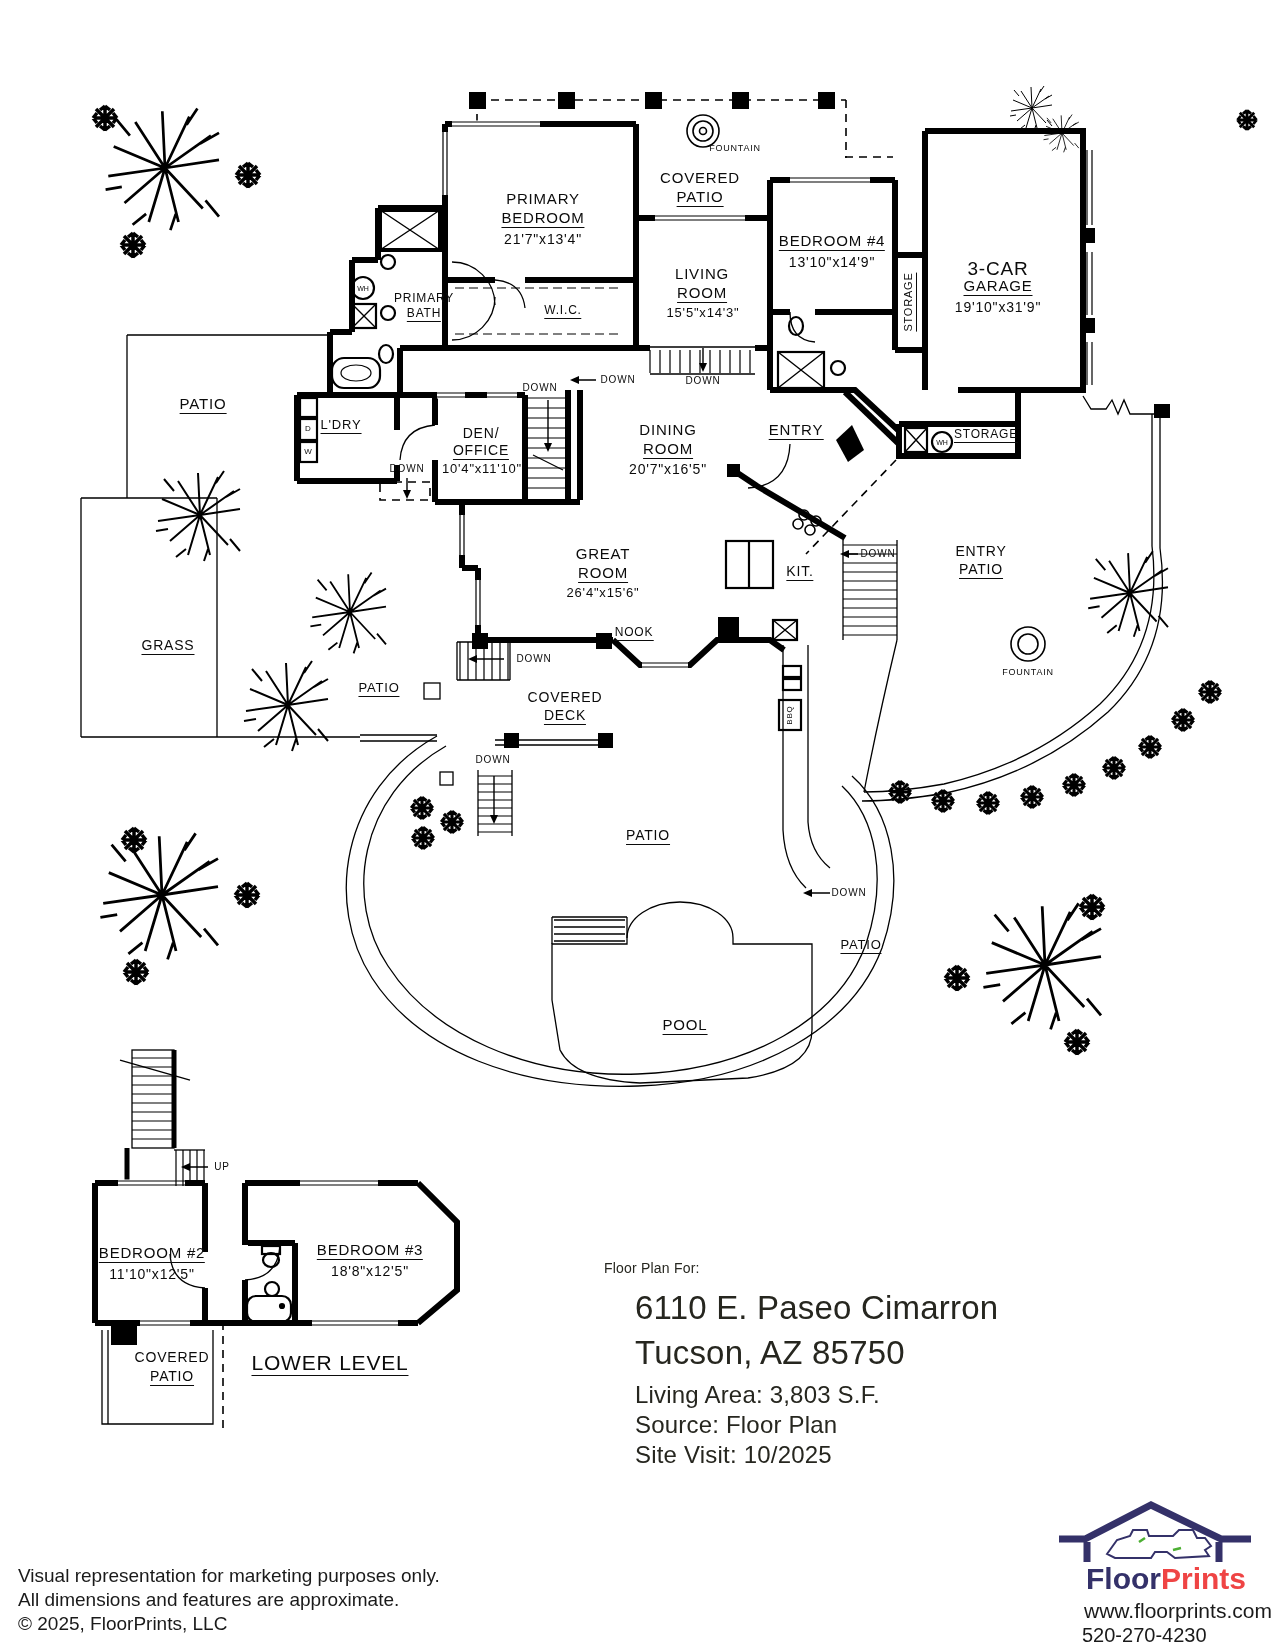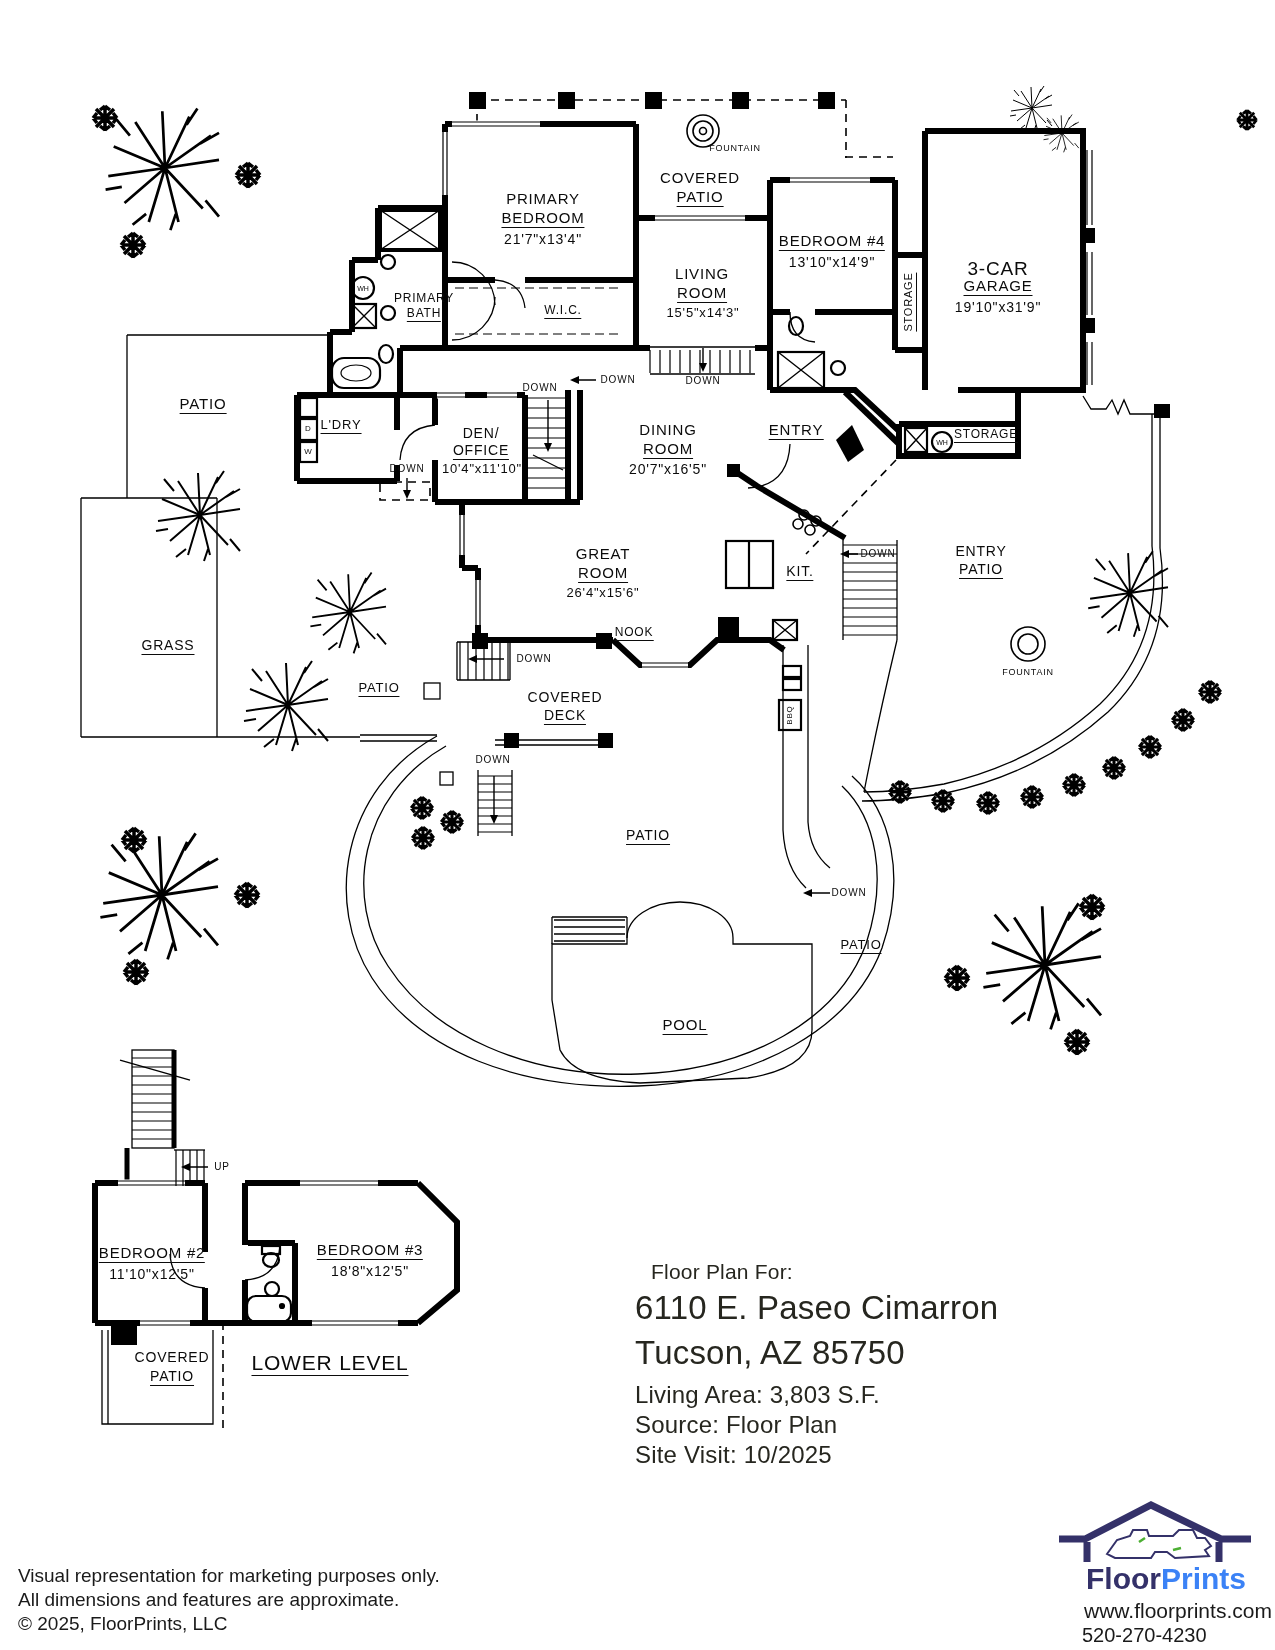--- a/index.html
+++ b/index.html
@@ -6,21 +6,21 @@
   .page{position:relative;width:1275px;height:1650px;background:#fff;font-family:"Liberation Sans",sans-serif;overflow:hidden;}
   svg.plan{position:absolute;left:0;top:0;}
   .lbl{position:absolute;transform:translateX(-50%);white-space:nowrap;color:#0b0b0b;letter-spacing:.8px;line-height:1;font-weight:400;}
   .u{border-bottom:1.6px solid #0b0b0b;padding-bottom:2px;}
   .rot{transform:translate(-50%,-50%) rotate(-90deg);}
   .ctr{transform:translate(-50%,-50%);}
   .tb{position:absolute;color:#26261f;letter-spacing:.2px;white-space:nowrap;line-height:1;}
   .wm{position:absolute;left:2px;top:1541px;font-family:"Liberation Serif",serif;font-size:56px;letter-spacing:2px;color:rgba(0,0,0,0.04);-webkit-text-stroke:1.3px #b4b4b4;white-space:nowrap;}
   .ft{position:absolute;color:#1a1a1a;white-space:nowrap;line-height:1;}
   .logo-floor{color:#343169;font-weight:600;}
-  .logo-prints{color:#3b82f6;font-weight:600;}
+  .logo-prints{color:#ef4444;font-weight:600;}
 </style>
 </head>
 <body>
 
 <div class="page">
 
 <svg class="plan" width="1275" height="1650" viewBox="0 0 1275 1650" aria-hidden="true">
   <defs>
     <g id="treeL" stroke="#000" stroke-width="2" fill="none">
       <path d="M0,0 L40,-6 M0,0 L34,-24 M0,0 L18,-38 M0,0 L-2,-42 M0,0 L-22,-34 M0,0 L-38,-16 M0,0 L-42,6 M0,0 L-30,26 M0,0 L-12,40 M0,0 L10,40 M0,0 L28,30 M26,-18 L40,-26 M-26,-24 L-36,-36 M-32,14 L-44,16 M8,34 L4,46 M30,24 L40,36 M16,-32 L24,-44 M-14,34 L-24,42"></path>
@@ -310,21 +310,21 @@
 
 <div class="lbl" style="left:222px;top:1162px;font-size:10px">UP</div>
 <div class="lbl u" style="left:152px;top:1245px;font-size:15px">BEDROOM #2</div>
 <div class="lbl" style="left:152px;top:1267px;font-size:14px">11'10"x12'5"</div>
 <div class="lbl u" style="left:370px;top:1242px;font-size:15px">BEDROOM #3</div>
 <div class="lbl" style="left:370px;top:1264px;font-size:14px">18'8"x12'5"</div>
 <div class="lbl" style="left:172px;top:1350px;font-size:14px">COVERED</div>
 <div class="lbl u" style="left:172px;top:1369px;font-size:14px">PATIO</div>
 <div class="lbl u" style="left:330px;top:1352px;font-size:21px">LOWER LEVEL</div>
 
-<div class="tb" style="left:651px;top:1261px;font-size:21px">Floor Plan For:</div>
+<div class="tb" style="left:604px;top:1261px;font-size:14px">Floor Plan For:</div>
 <div class="tb" style="left:635px;top:1291px;font-size:33px">6110 E. Paseo Cimarron</div>
 <div class="tb" style="left:635px;top:1336px;font-size:33px">Tucson, AZ  85750</div>
 <div class="tb" style="left:635px;top:1383px;font-size:24px">Living Area:  3,803 S.F.</div>
 <div class="tb" style="left:635px;top:1413px;font-size:24px">Source:  Floor Plan</div>
 <div class="tb" style="left:635px;top:1443px;font-size:24px">Site Visit:  10/2025</div>
 
 <div class="ft" style="left:18px;top:1566px;font-size:19px">Visual representation for marketing purposes only.</div>
 <div class="ft" style="left:18px;top:1590px;font-size:19px">All dimensions and features are approximate.</div>
 <div class="ft" style="left:18px;top:1614px;font-size:19px">© 2025, FloorPrints, LLC</div>
 

